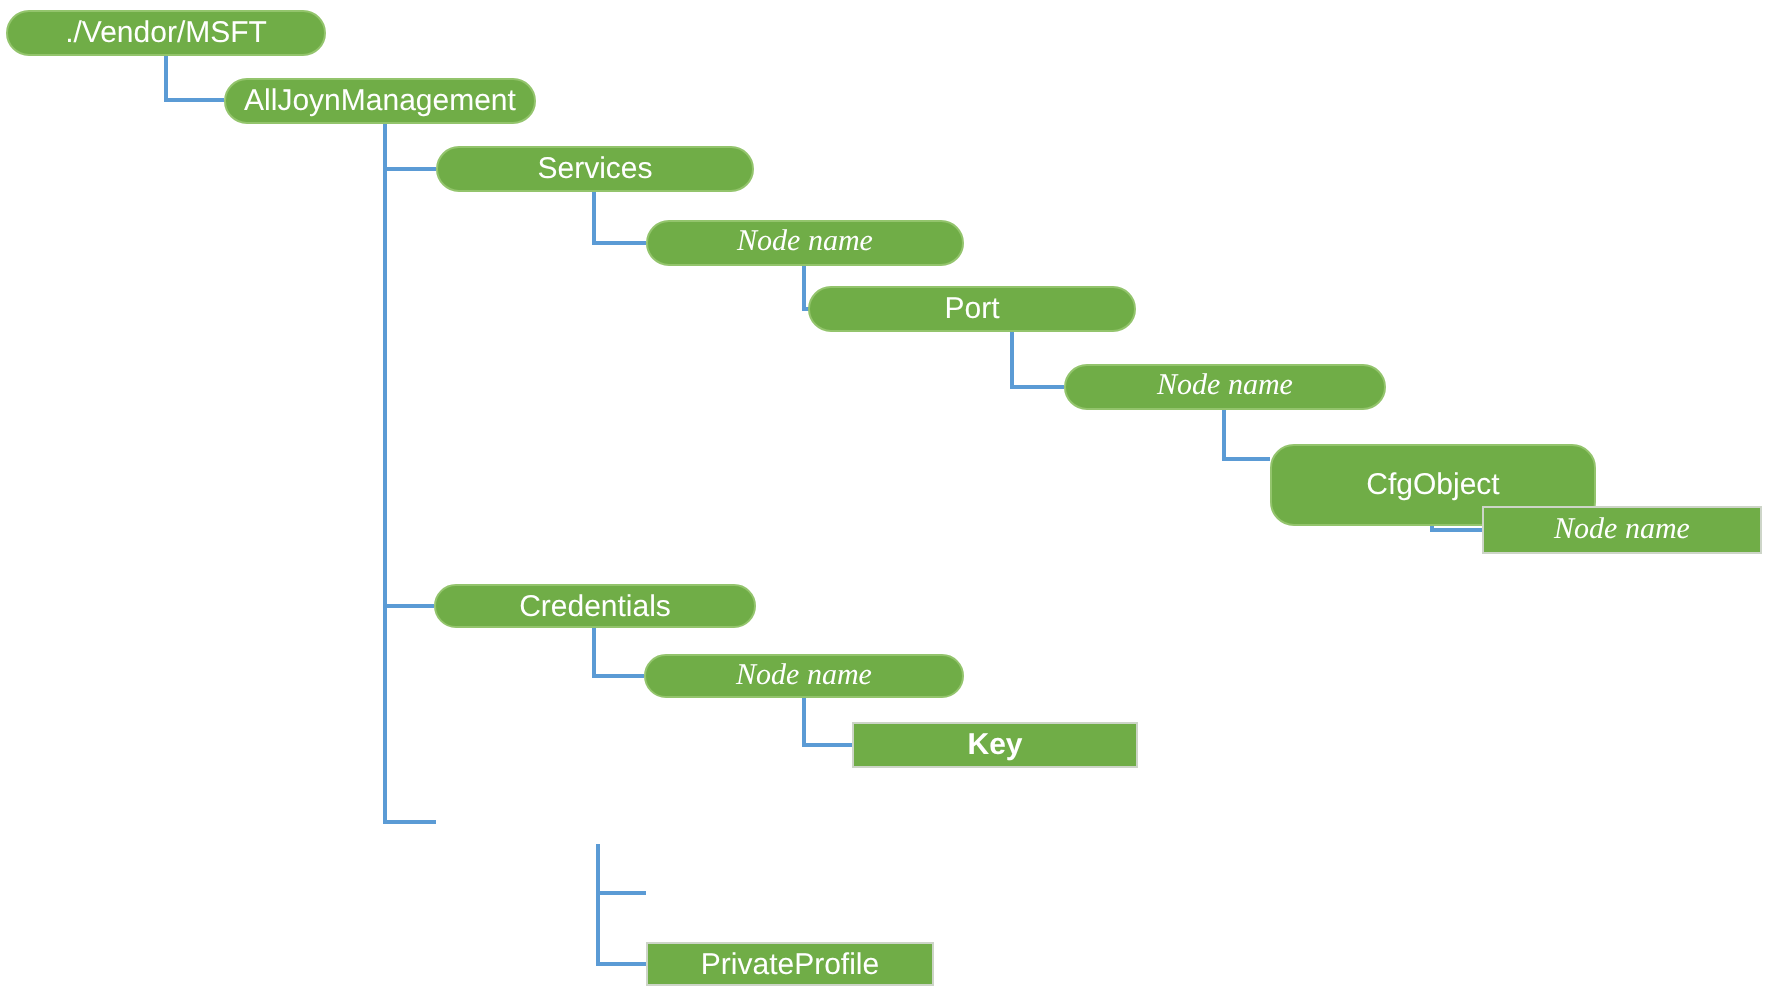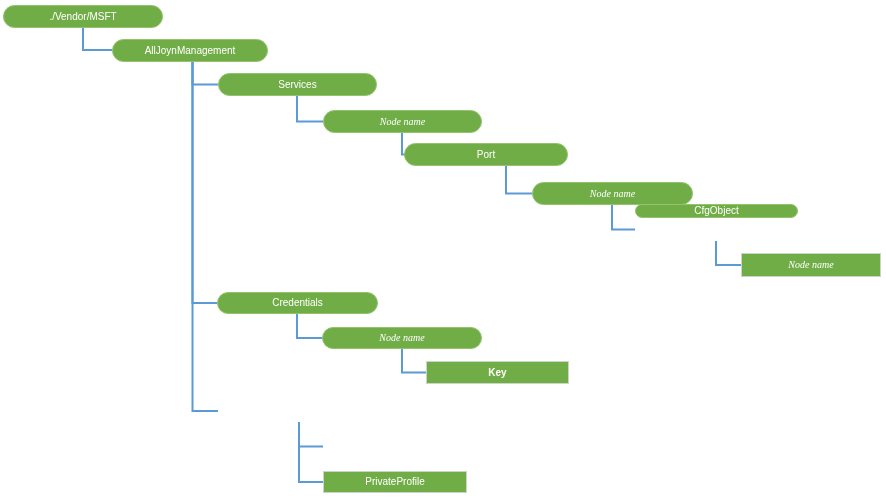--- a/index.html
+++ b/index.html
@@ -29,21 +29,21 @@
     stroke-width: 2;
   }
   .node {
     position: absolute;
     box-sizing: border-box;
     background: #70AD47;
     color: #ffffff;
     display: flex;
     align-items: center;
     justify-content: center;
-    font-size: 10px;
+    font-size: 15px;
     line-height: 1;
     white-space: nowrap;
     text-align: center;
   }
   .pill {
     border: 1.5px solid #93C46C;
     border-radius: 12px;
   }
   .rect {
     border: 1px solid #CDD5C8;
@@ -80,21 +80,21 @@
   <div class="node pill" style="left:112px; top:39px;  width:156px; height:23px;">AllJoynManagement</div>
 
   <div class="node pill" style="left:218px; top:73px;  width:159px; height:23px;">Services</div>
 
   <div class="node pill placeholder" style="left:323px; top:110px; width:159px; height:23px;">Node name</div>
 
   <div class="node pill" style="left:404px; top:143px; width:164px; height:23px;">Port</div>
 
   <div class="node pill placeholder" style="left:532px; top:182px; width:161px; height:23px;">Node name</div>
 
-  <div class="node pill" style="left:635px; top:204px; width:163px; height:14px;">CfgObject</div>
+  <div class="node pill" style="left:635px; top:222px; width:163px; height:41px;">CfgObject</div>
 
   <div class="node rect placeholder" style="left:741px; top:253px; width:140px; height:24px;">Node name</div>
 
   <div class="node pill" style="left:217px; top:292px; width:161px; height:22px;">Credentials</div>
 
   <div class="node pill placeholder" style="left:322px; top:327px; width:160px; height:22px;">Node name</div>
 
   <div class="node rect" style="left:426px; top:361px; width:143px; height:23px;font-weight:bold;">Key</div>
 
 

